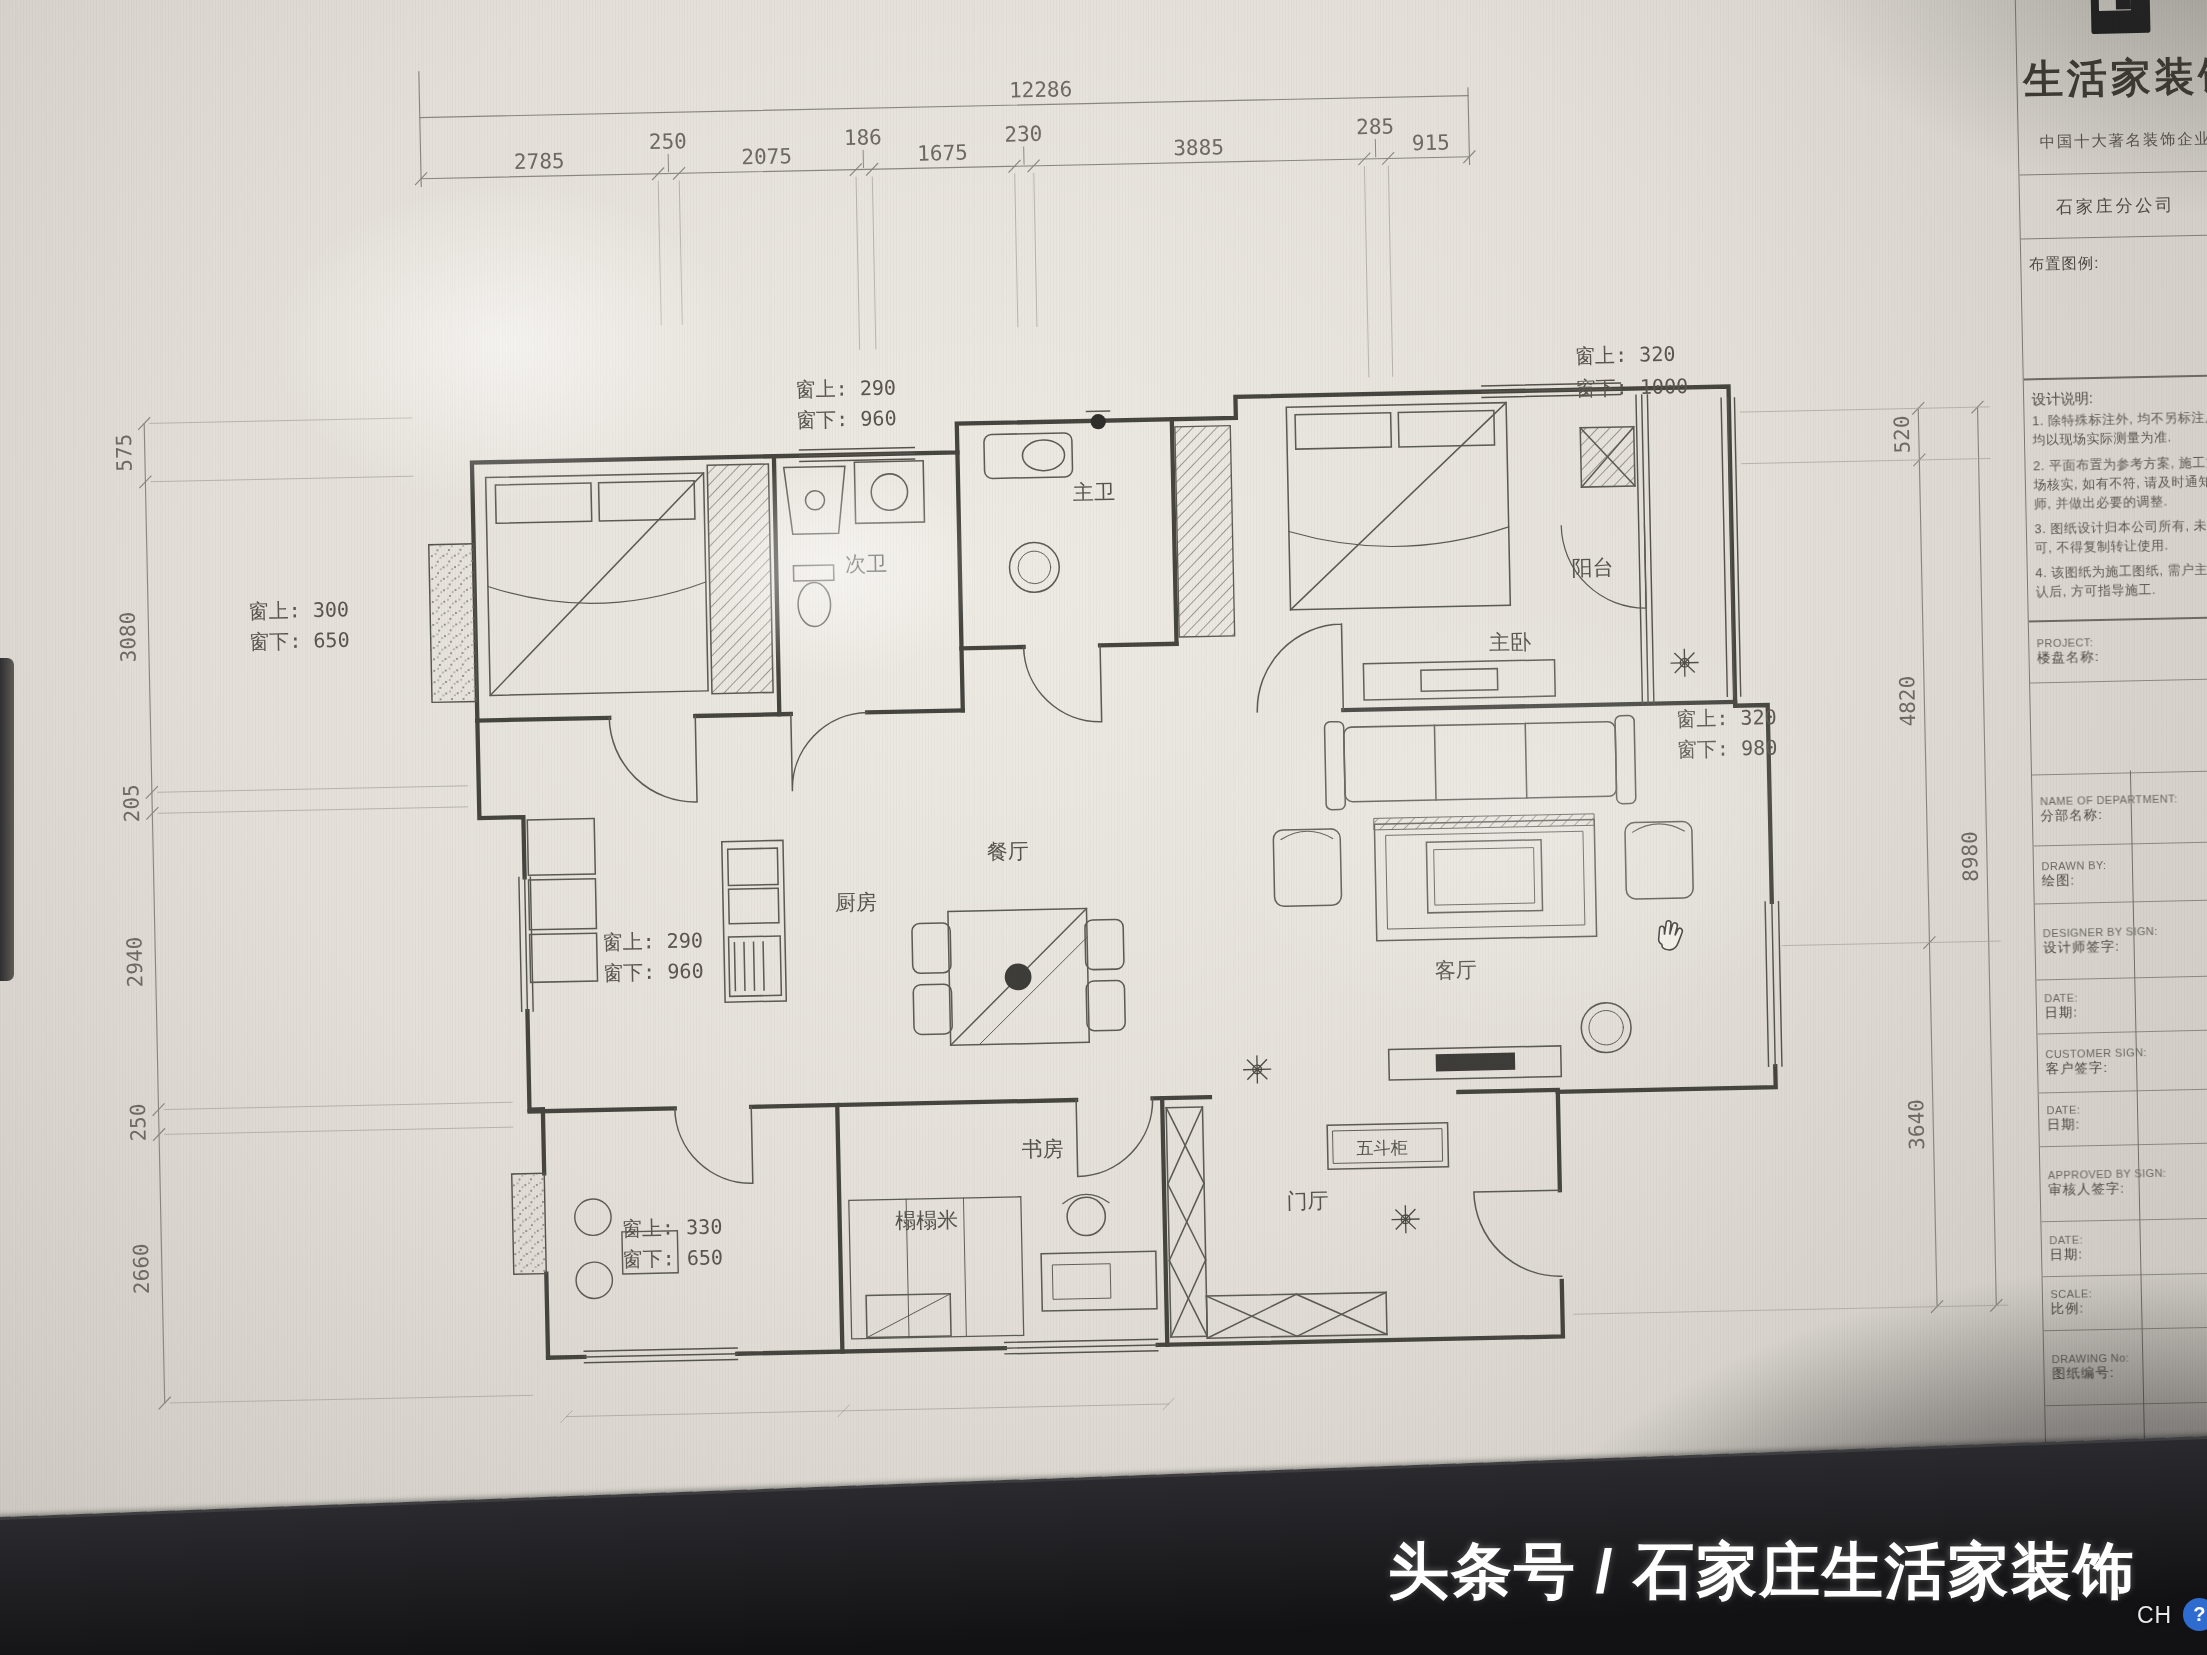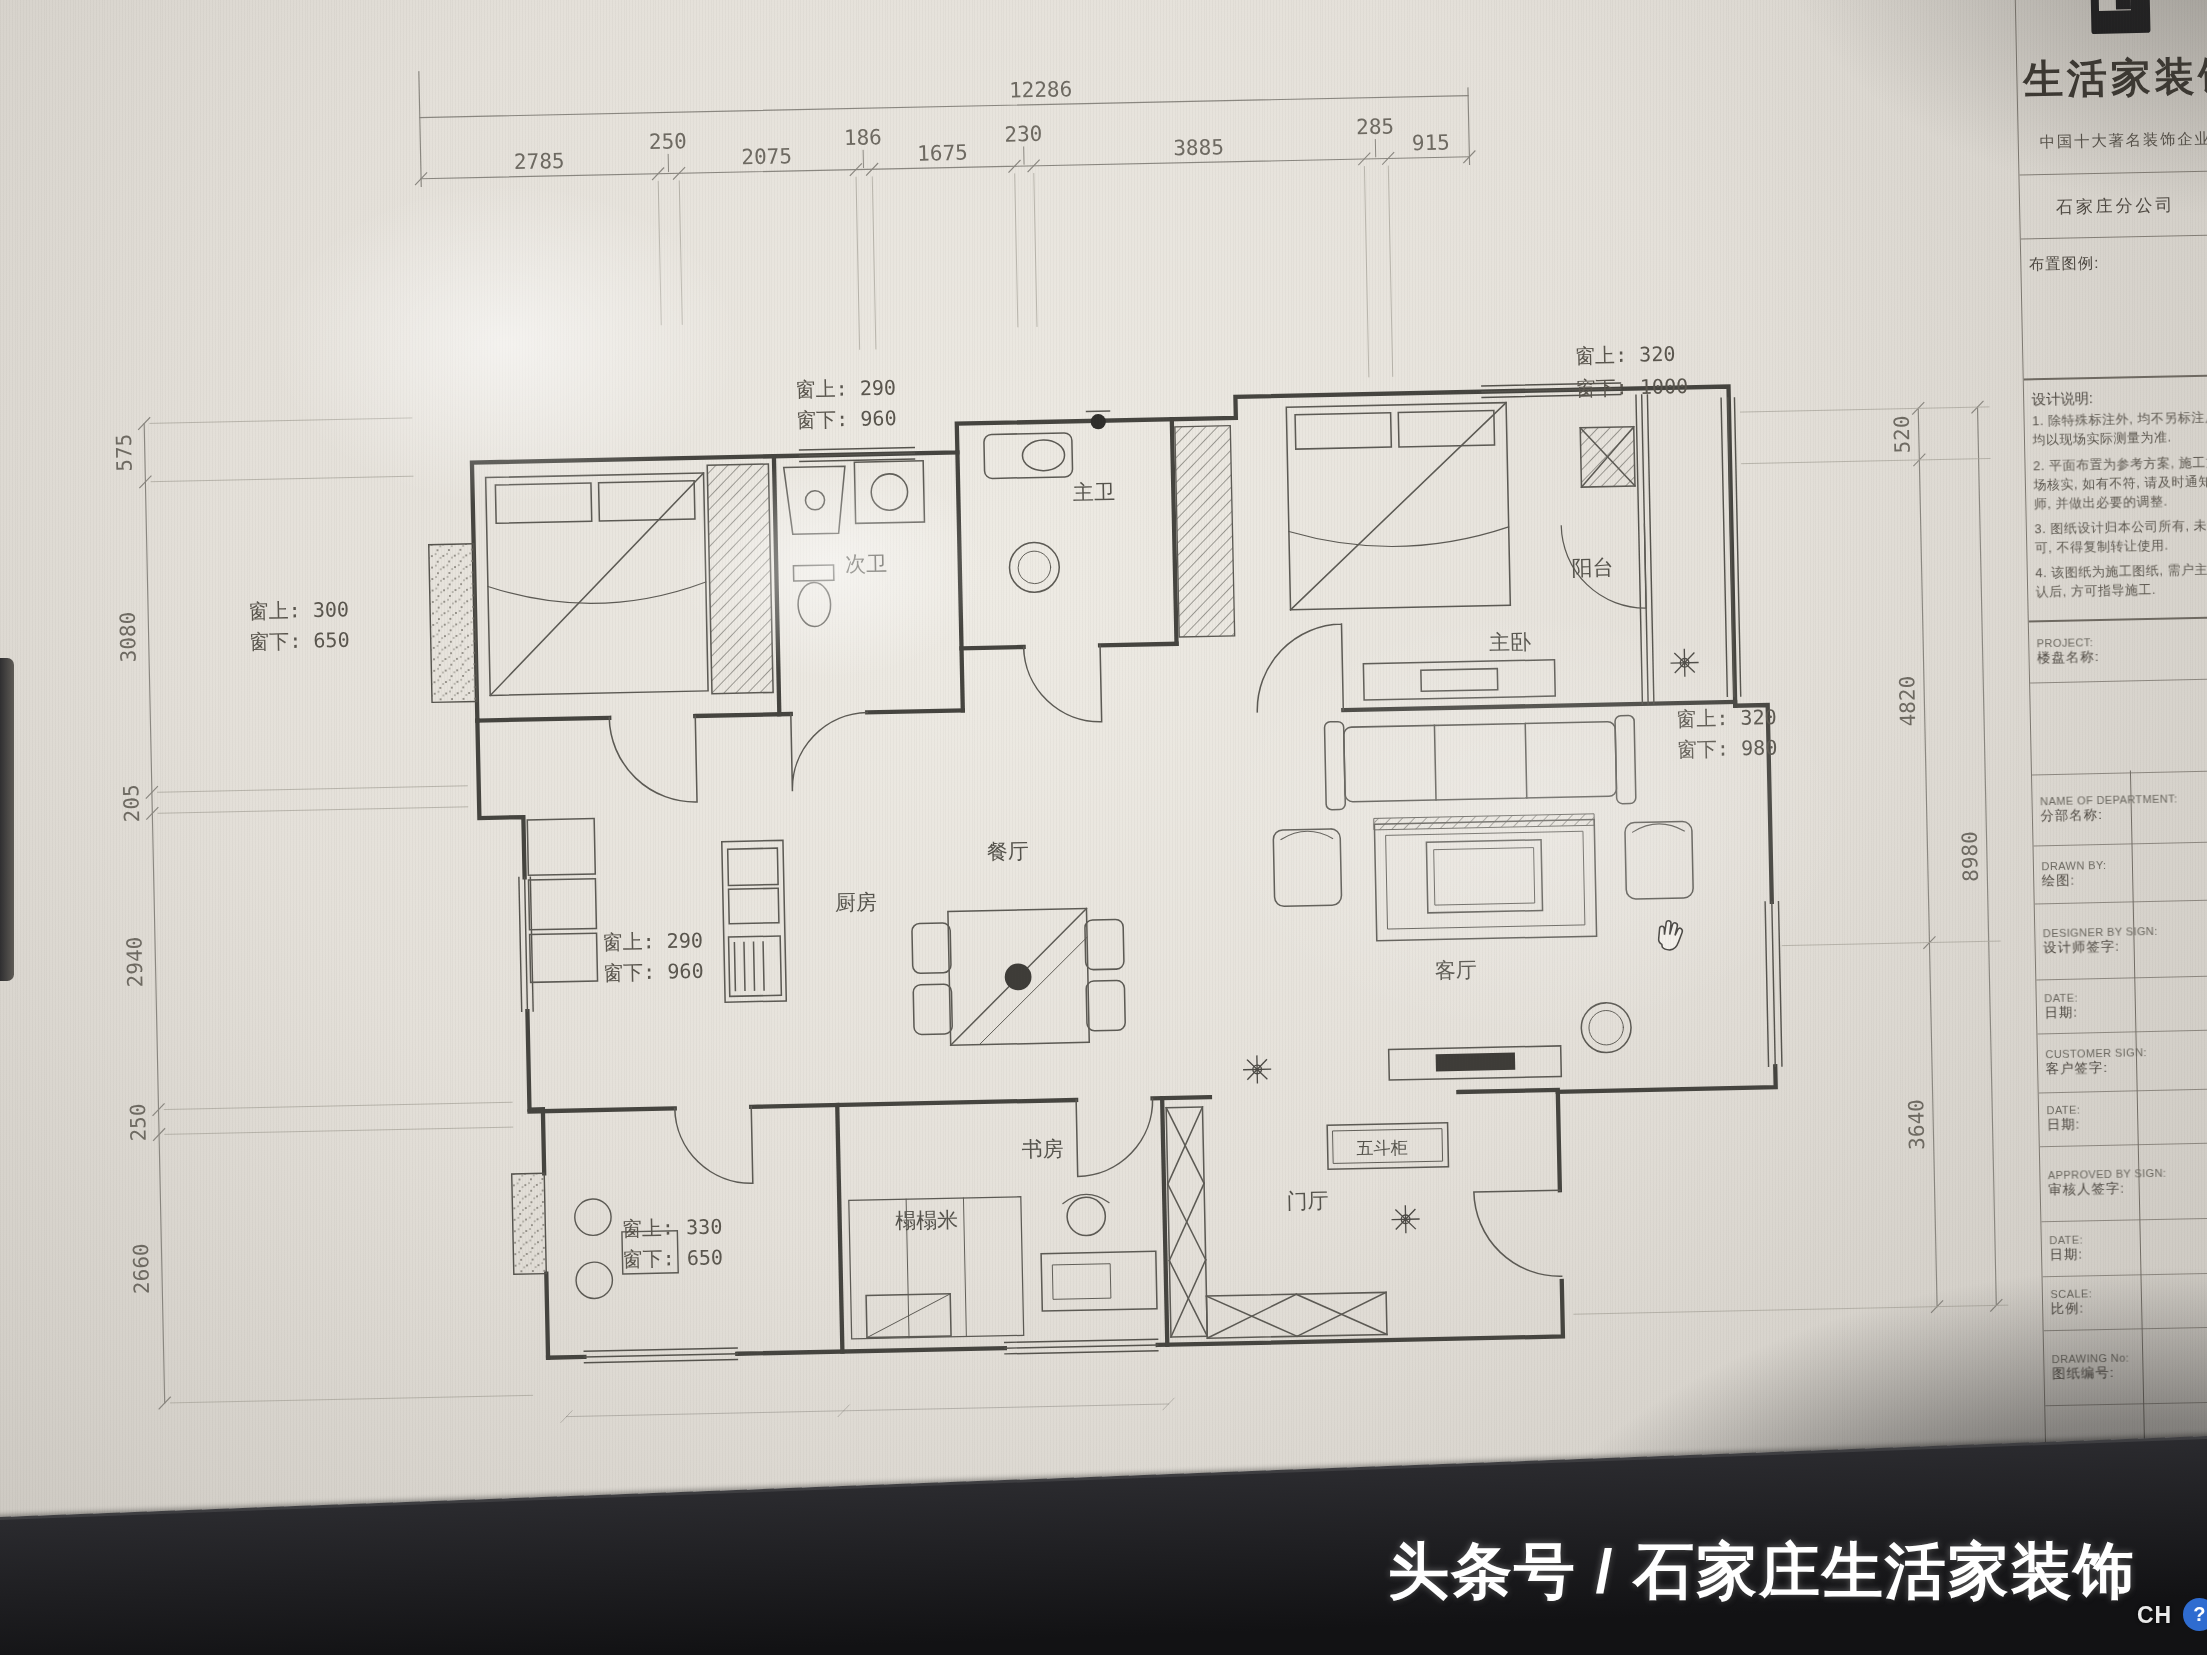--- a/index.html
+++ b/index.html
@@ -41,21 +41,21 @@
   .tb-notes .nl{font-size:13px;line-height:1.45;color:#5d5850;letter-spacing:0.5px;margin-bottom:6.7px;}
   .tb-rows{position:relative;}
   .tb-divider{position:absolute;left:98px;top:150px;bottom:-67px;width:1.4px;background:#736e66;}
   .tb-row{border-bottom:1.4px solid #8d8880;padding:5.7px 0 5.7px 7.6px;display:flex;flex-direction:column;justify-content:center;}
   .tb-row .en{font-size:11px;letter-spacing:0.4px;color:#6b6860;filter:blur(0.3px);}
   .tb-row .cn{font-size:13.4px;letter-spacing:1px;color:#4e4942;filter:blur(0.2px);}
   .tb-blank{height:91px;border-bottom:1.4px solid #8d8880;}
   
   .watermark{position:absolute;left:1388px;top:1531px;width:822px;font-weight:bold;font-size:61px;letter-spacing:1.9px;color:#ffffff;
              text-shadow:0 0 7.6px rgba(255,255,255,0.35), 1.9px 2.9px 3.8px rgba(0,0,0,0.55);white-space:nowrap;}
-  .osd-ch{position:absolute;left:2137px;top:1602px;color:#e9e9e9;font-size:23px;letter-spacing:1px;text-shadow:0 0 3.8px rgba(0,0,0,.8);font-weight:bold;}
+  .osd-ch{position:absolute;left:2137px;top:1602px;color:#e9e9e9;font-size:23px;letter-spacing:1px;text-shadow:0 0 3.8px rgba(0,0,0,.8);}
   .osd-help{position:absolute;left:2183px;top:1598px;width:32.5px;height:32.5px;border-radius:50%;background:#2f6cd0;color:#fff;
             font-size:20px;font-weight:bold;text-align:center;line-height:32.5px;}
   
   svg text{font-family:"DejaVu Sans Mono","Liberation Sans",monospace;}
   .cn-label{font-family:"Liberation Sans",sans-serif;}
 </style>
 </head>
 <body>
 
 <div class="stage">

